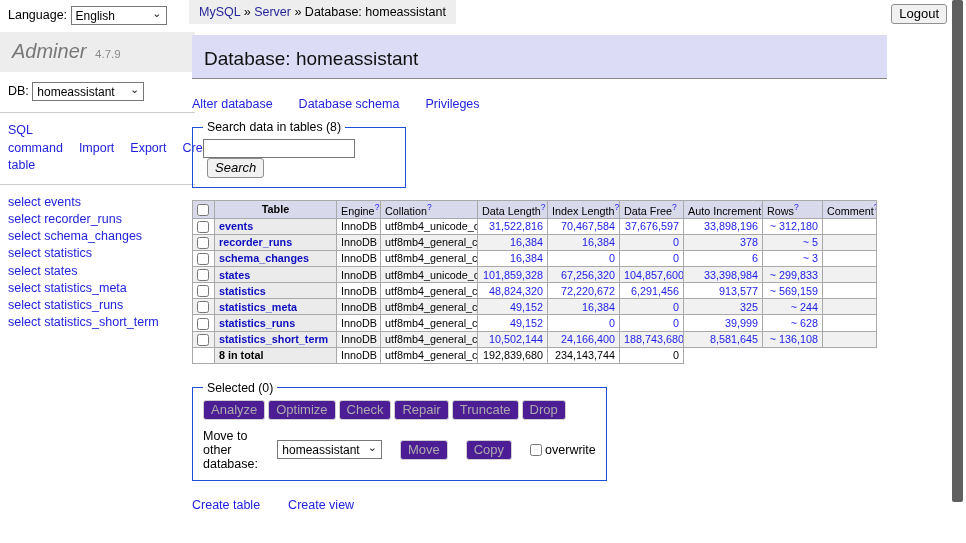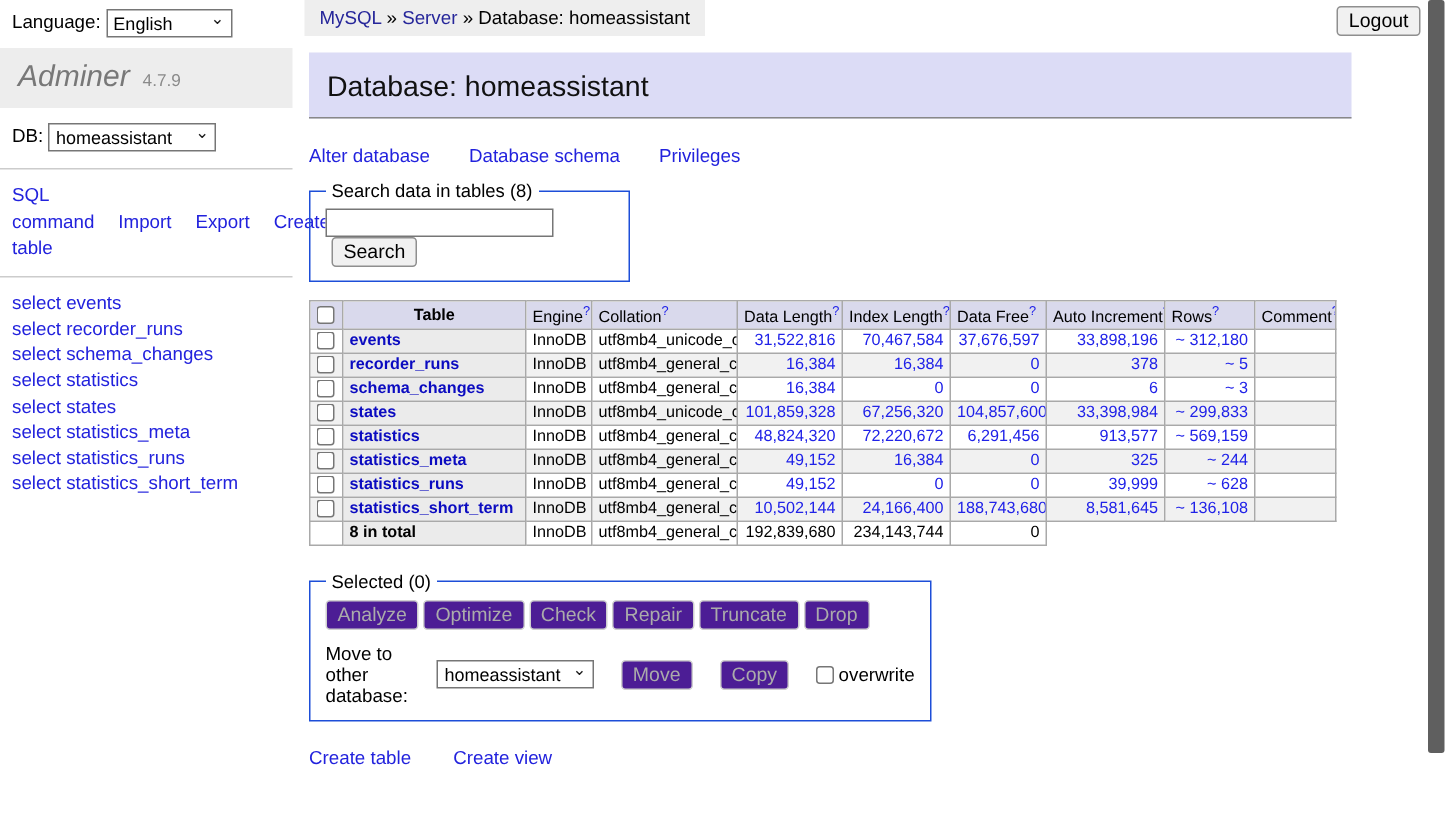--- a/index.html
+++ b/index.html
@@ -28,51 +28,51 @@
   a.blue { color: #2222dd; }
   a.navy { color: #26269a; }
 
   
   .sel {
     display: inline-flex; align-items: center; justify-content: space-between;
     border: 1px solid #767676; background: #fff; height: 19px;
     padding: 0 4px 0 4px; font-size: 12px; vertical-align: middle; cursor: default;
   }
   .sel .sel-arrow { font-size: 11px; margin-left: 8px; color: #1a1a1a; line-height: 0.6; transform: translateY(-2px); }
-  .sel-lang { width: 84px; }
+  .sel-lang { width: 96px; }
   .sel-db { width: 112px; }
   .sel-move { width: 106px; }
   .txt-input { border: 1px solid #767676; height: 19px; width: 152px; font-size: 12px; padding: 0 3px; font-family: inherit; }
   .btn {
     border: 1px solid #8f8f8f; background: #f1f1f1; border-radius: 3px;
     font-size: 13px; padding: 1px 7px 2px; font-family: inherit; color: #000; cursor: pointer;
   }
   .btn.disabled { color: #ababab; border-color: #cfcfcf; background: #4c1d95; cursor: default; }
   .logout-btn { position: absolute; top: 4px; right: 19px; }
 
   
-  .content { position: absolute; left: 195px; top: 0; width: 755px; }
+  .content { position: absolute; left: 181px; top: 0; width: 755px; }
   .breadcrumb {
     display: inline-block; margin: 0 0 0 8px; background: #eee;
     height: 24px; line-height: 24px; padding: 0 10px;
   }
   .bc-plain { color: #000; }
   .page-title {
     margin: 11px 0 0 11px; width: 695px; background: #dcdcf6;
     border-bottom: 1px solid #888; padding: 13px 12px 8px;
     font-size: 19px; font-weight: 400; color: #111;
   }
   .top-links { margin: 18px 0 0 11px; }
   .top-links a { margin-right: 26px; }
   h3.sec { font-size: 15.5px; font-weight: 400; margin: 16px 0 0 11px; color: #000; }
 
   fieldset { border: 1px solid #1d4ed8; margin: 0; padding: 5px 10px 9px; }
   legend { font-size: 12.3px; padding: 0 4px; }
   .search-fs { margin: 9px 0 0 11px; width: 214px; }
-  .search-fs .btn { margin-left: 4px; }
+  .search-fs .btn { margin-left: 4px; font-style: italic; }
 
   
   table.db { margin: 12px 0 0 11px; border-collapse: collapse; table-layout: fixed; width: 684px; font-size: 10.8px; }
   table.db td, table.db th { border: 1px solid #a9a9a9; padding: 1px 4px; height: 16px; overflow: hidden; white-space: nowrap; font-weight: 400; }
   table.db thead td, table.db thead th { background: #d9d9ec; text-align: left; }
   table.db thead th.h-table { text-align: center; font-weight: bold; }
   table.db sup a { color: #2022e8; font-size: 8.5px; }
   table.db tbody th.name, table.db tr.total th.name { background: #ebebeb; text-align: left; }
   table.db a.tbl-name { font-weight: bold; color: #0b0bc0; }
   table.db td.right { text-align: right; }

